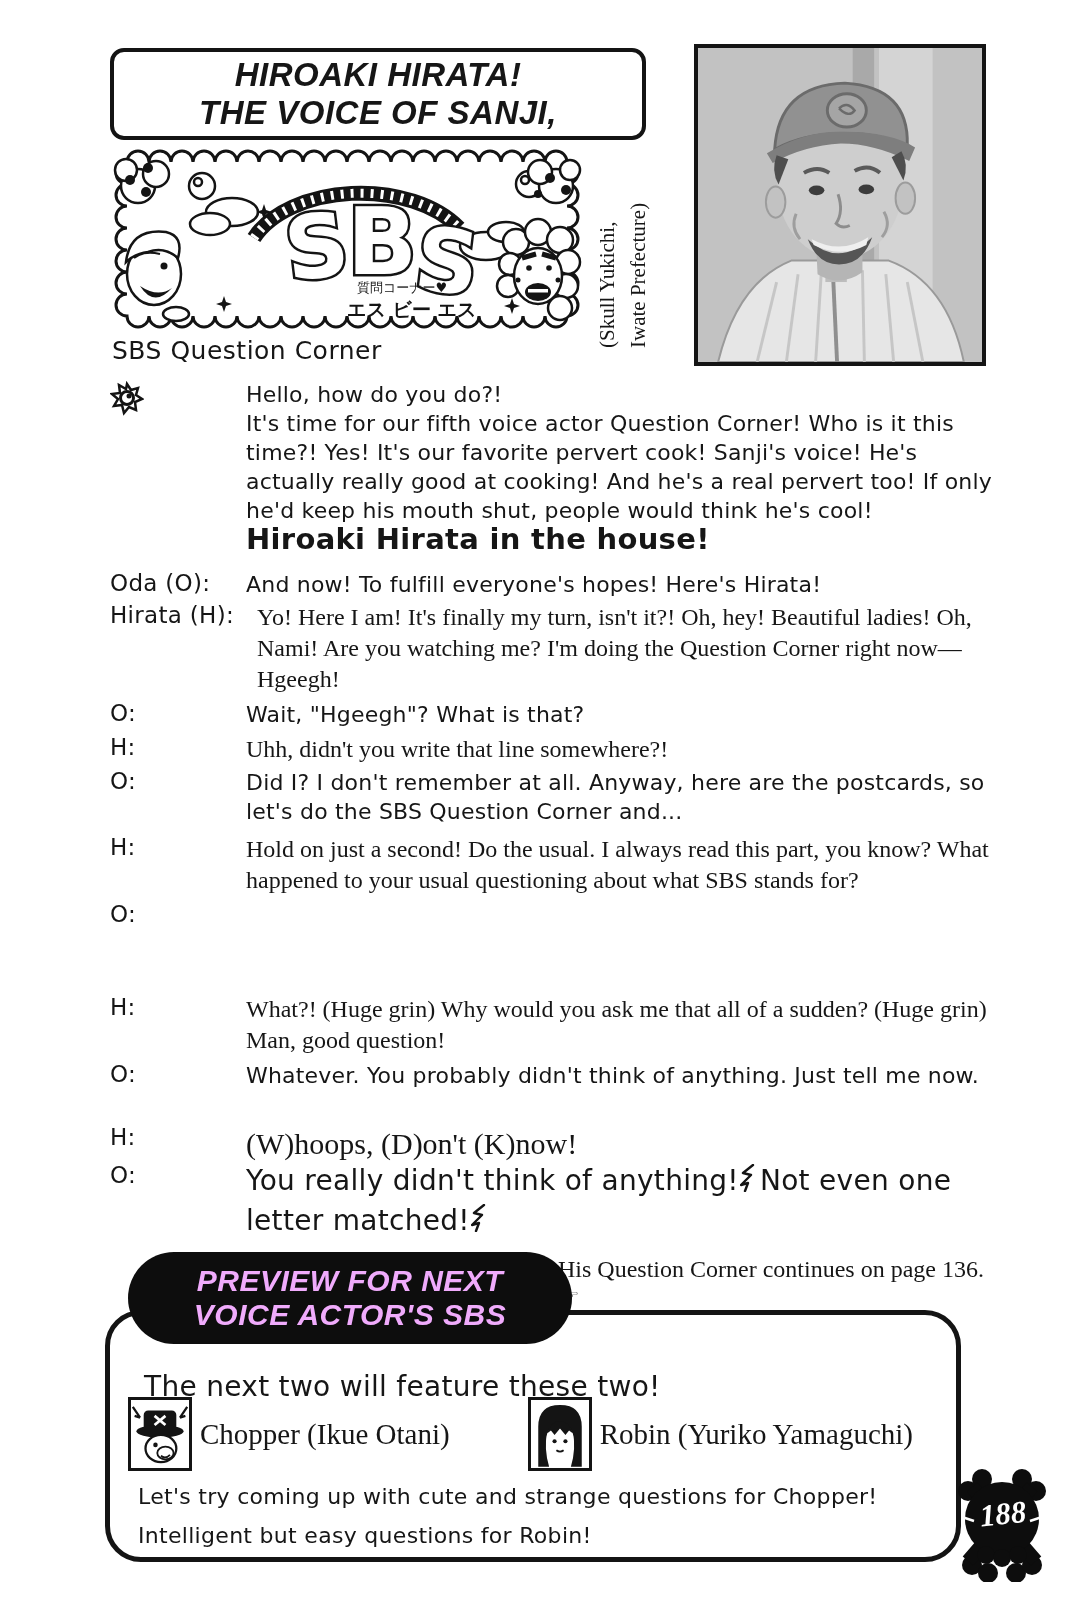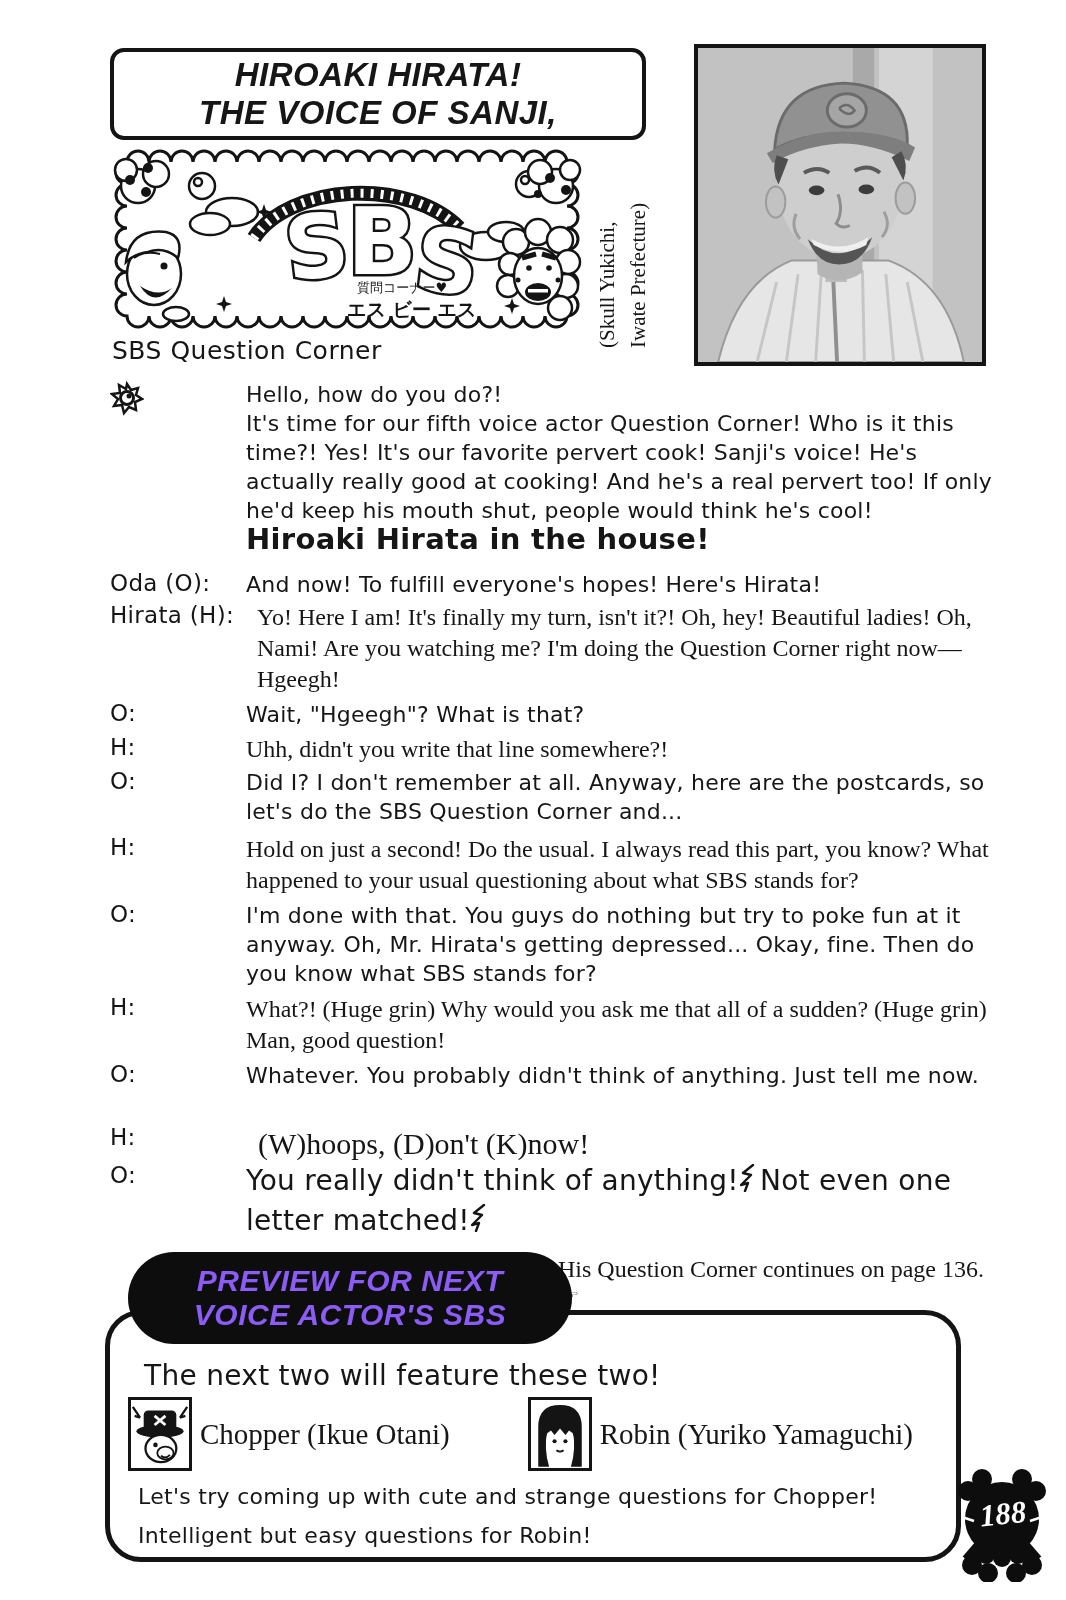--- a/index.html
+++ b/index.html
@@ -43,43 +43,43 @@
 
   
   .dialogue{position:absolute;left:110px;top:380px;width:882px;}
   .dlg-row{position:absolute;left:0;display:flex;width:882px;}
   .dlg-label{flex:0 0 136px;width:136px;font-size:23px;letter-spacing:.3px;}
   .dlg-text{flex:1;}
   .comic-text{font-size:22px;line-height:29px;letter-spacing:.2px;}
   .serif-text{font-size:24px;line-height:31px;}
   .pre{white-space:pre-line;}
   .intro-emph{font-size:29px;font-weight:bold;letter-spacing:.3px;}
-  .big-serif{font-size:30px;line-height:40px;margin-left:12px;}
+  .big-serif{font-size:30px;line-height:40px;}
   .big-comic{font-size:28px;line-height:38px;letter-spacing:.3px;}
   .zigzag{display:inline-block;vertical-align:-2px;margin:0 4px 0 1px;}
 
   
   .continues{
     position:absolute;left:558px;top:1256px;width:440px;
     font-family:"Liberation Serif",serif;font-size:24px;
   }
   .preview-box{
     position:absolute;left:105px;top:1310px;width:856px;height:252px;
     border:5px solid #141414;border-radius:36px;box-sizing:border-box;background:#fff;
   }
   .preview-badge{
     position:absolute;left:128px;top:1252px;width:444px;height:92px;
     background:#0d0d0d;border-radius:46px;z-index:3;
     display:flex;flex-direction:column;align-items:center;justify-content:center;
   }
   .preview-badge .bline{
-    color:#8b5cf6;font-family:"Liberation Sans",sans-serif;font-style:italic;
+    color:#f0abfc;font-family:"Liberation Sans",sans-serif;font-style:italic;
     font-weight:bold;font-size:30px;line-height:34px;letter-spacing:.5px;
   }
-  .preview-intro{position:absolute;left:34px;top:44px;font-size:28px;letter-spacing:.3px;}
+  .preview-intro{position:absolute;left:34px;top:55px;font-size:28px;letter-spacing:.3px;}
   .char-row{position:absolute;left:18px;top:82px;width:810px;display:flex;align-items:center;}
   .char-item{display:flex;align-items:center;}
   .char-item + .char-item{margin-left:78px;}
   .char-thumb{
     width:64px;height:74px;border:3px solid #141414;box-sizing:border-box;background:#fff;
     flex:0 0 64px;
   }
   .char-thumb svg{display:block;width:100%;height:100%;}
   .char-name{font-family:"Liberation Serif",serif;font-size:29px;margin-left:8px;white-space:nowrap;}
   .preview-outro{
@@ -289,21 +289,20 @@
     <div class="dlg-text comic comic-text">Did I? I don't remember at all. Anyway, here are the postcards, so let's do the SBS Question Corner and...</div>
   </div>
 
   <div class="dlg-row" style="top:454px;">
     <div class="dlg-label comic">H:</div>
     <div class="dlg-text serif serif-text">Hold on just a second! Do the usual. I always read this part, you know? What happened to your usual questioning about what SBS stands for?</div>
   </div>
 
   <div class="dlg-row" style="top:521px;">
     <div class="dlg-label comic">O:</div>
-    <div class="dlg-text comic comic-text">I'm done with that. You guys do nothing but try to poke fun at it anyway. Oh, Mr. Hirata's getting depressed... Okay, fine. Then do you know what SBS stands for?</div>
   </div>
 
   <div class="dlg-row" style="top:614px;">
     <div class="dlg-label comic">H:</div>
     <div class="dlg-text serif serif-text">What?! (Huge grin) Why would you ask me that all of a sudden? (Huge grin) Man, good question!</div>
   </div>
 
   <div class="dlg-row" style="top:681px;">
     <div class="dlg-label comic">O:</div>
     <div class="dlg-text comic comic-text">Whatever. You probably didn't think of anything. Just tell me now.</div>

